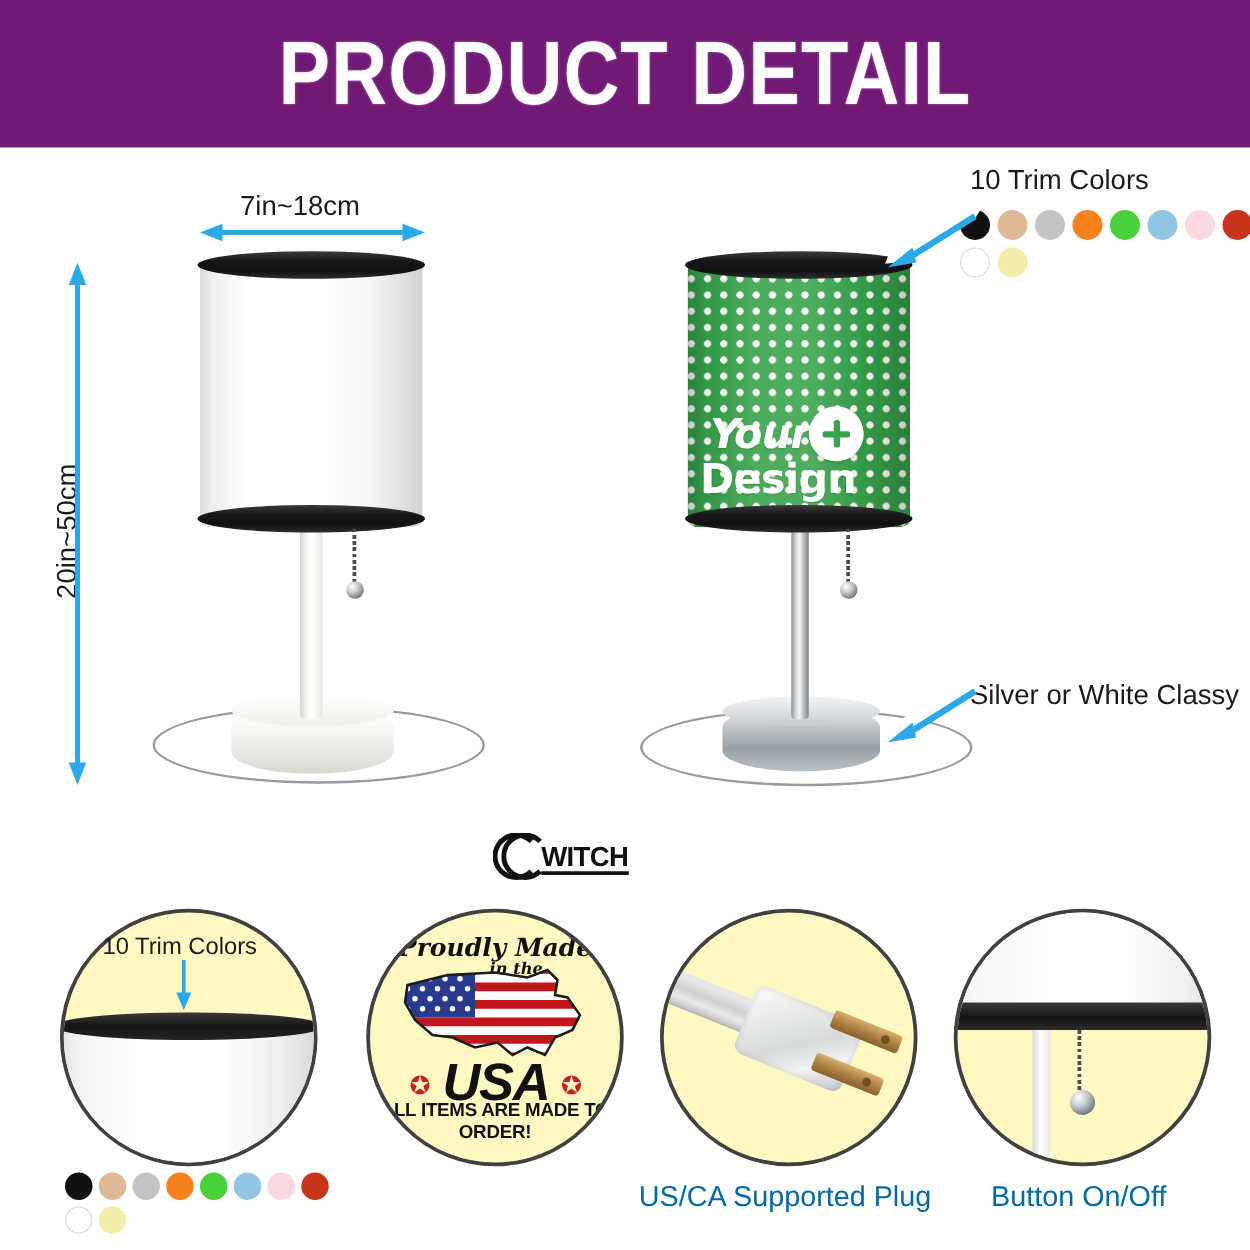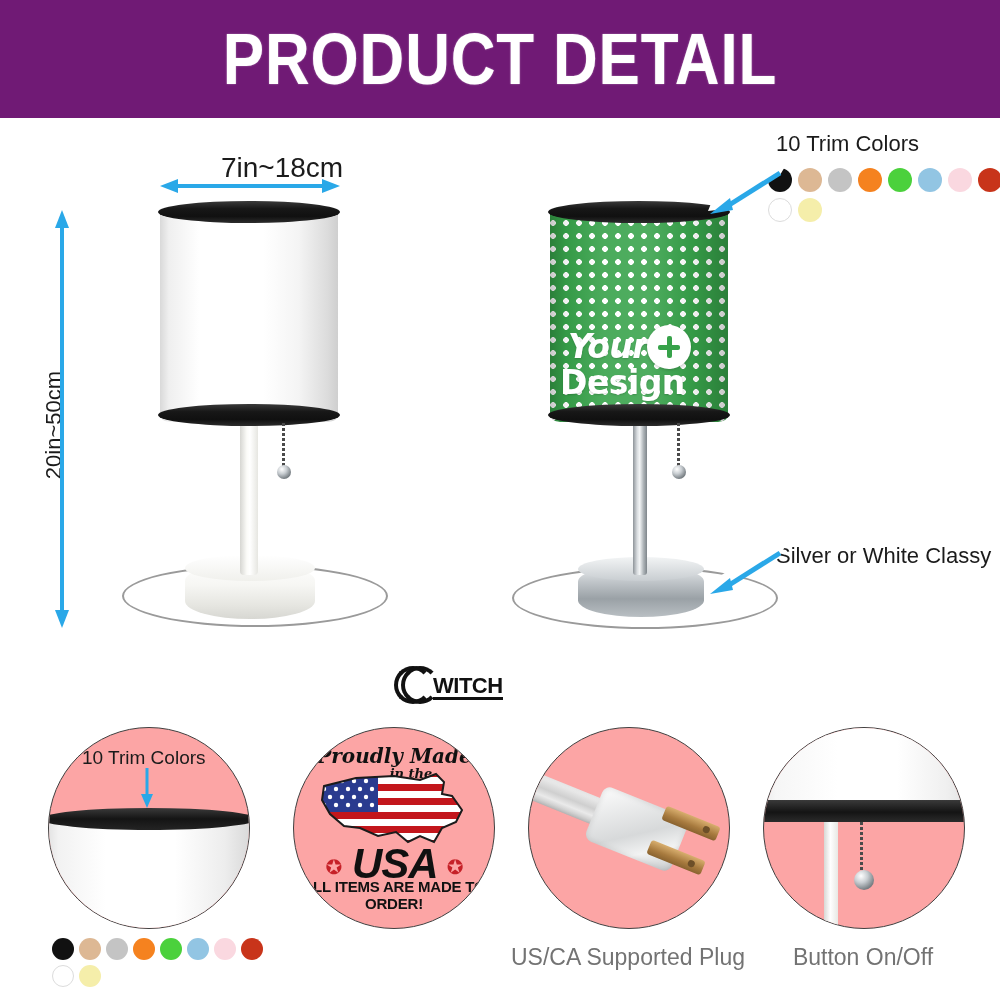--- a/index.html
+++ b/index.html
@@ -130,28 +130,28 @@
   .plus-badge:before,.plus-badge:after{
     content:"";position:absolute;background:#37a24a;border-radius:2px;
   }
   .plus-badge:before{left:11px;top:19.5px;width:22px;height:5px;}
   .plus-badge:after{left:19.5px;top:11px;width:5px;height:22px;}
 
   
   .circle{
     position:absolute;
     border-radius:50%;
-    border:1px solid #404040;
-    background:#fca5a5;
+    border:3px solid #404040;
+    background:#fef9c3;
     overflow:hidden;
   }
   .cap{
     position:absolute;
     text-align:center;
-    color:#737373;
+    color:#0369a1;
     font-size:23px;
     white-space:nowrap;
     font-family:"Liberation Sans","DejaVu Sans",sans-serif;
   }
 
   
   .usa-badge{position:absolute;inset:0;}
   .usa-script{
     position:absolute;top:16px;left:0;width:100%;
     text-align:center;color:#111;font-style:italic;font-weight:bold;
@@ -229,21 +229,21 @@
       <div class="swatch" style="width: 24px; height: 24px; background: rgb(196, 196, 196);"></div>
       <div class="swatch" style="width: 24px; height: 24px; background: rgb(245, 130, 31);"></div>
       <div class="swatch" style="width: 24px; height: 24px; background: rgb(75, 209, 60);"></div>
       <div class="swatch" style="width: 24px; height: 24px; background: rgb(146, 197, 227);"></div>
       <div class="swatch" style="width: 24px; height: 24px; background: rgb(250, 216, 224);"></div>
       <div class="swatch" style="width: 24px; height: 24px; background: rgb(200, 52, 26);"></div>
       <div class="swatch" style="width: 24px; height: 24px; background: rgb(255, 255, 255); border: 1px solid rgb(220, 220, 220);"></div>
       <div class="swatch" style="width: 24px; height: 24px; background: rgb(245, 238, 170);"></div>
     </div>
 
-  <div class="lbl" style="left:192px;top:152px;font-size:28px;margin-left:29px;">7in~18cm</div>
+  <div class="lbl" style="left:192px;top:152px;font-size:22px;">7in~18cm</div>
   <svg class="arrow-h" style="left:160px;top:178px;width:180px;height:16px;" viewBox="0 0 180 16">
     <line x1="14" y1="8" x2="166" y2="8" stroke="#2aa8e8" stroke-width="4"></line>
     <polygon points="0,8 18,1 18,15" fill="#2aa8e8"></polygon>
     <polygon points="180,8 162,1 162,15" fill="#2aa8e8"></polygon>
   </svg>
 
   <div class="lbl" style="left:-6px;top:412px;font-size:22px;transform:rotate(-90deg);transform-origin:center;width:120px;text-align:center;">20in~50cm</div>
   <svg class="arrow-v" style="left:54px;top:210px;width:16px;height:418px;" viewBox="0 0 16 418">
     <line x1="8" y1="14" x2="8" y2="404" stroke="#2aa8e8" stroke-width="4"></line>
     <polygon points="8,0 1,18 15,18" fill="#2aa8e8"></polygon>

